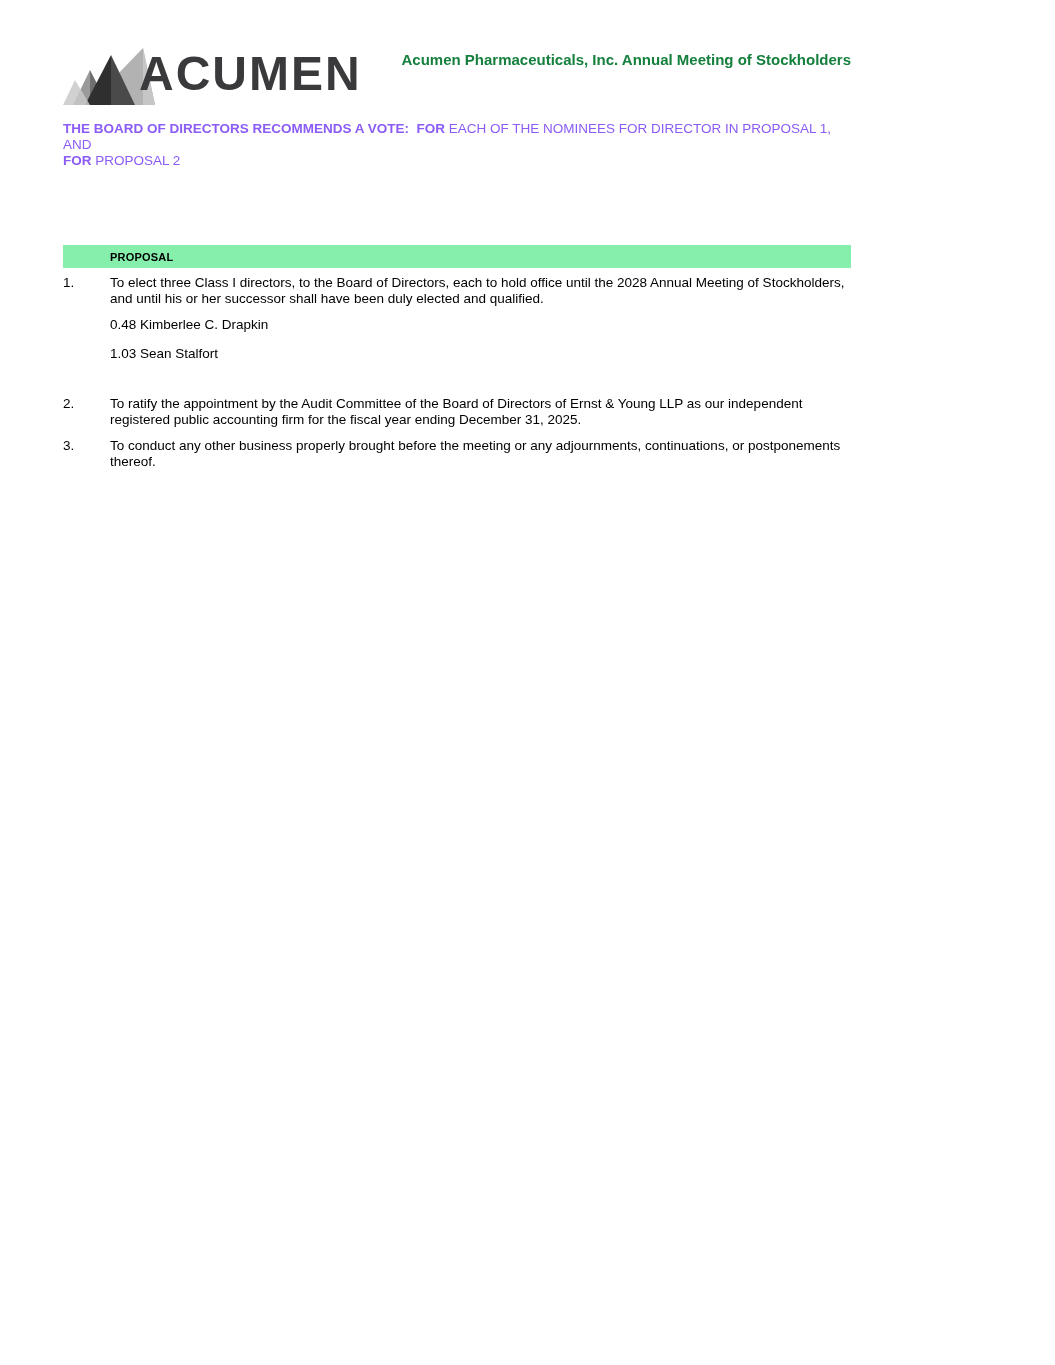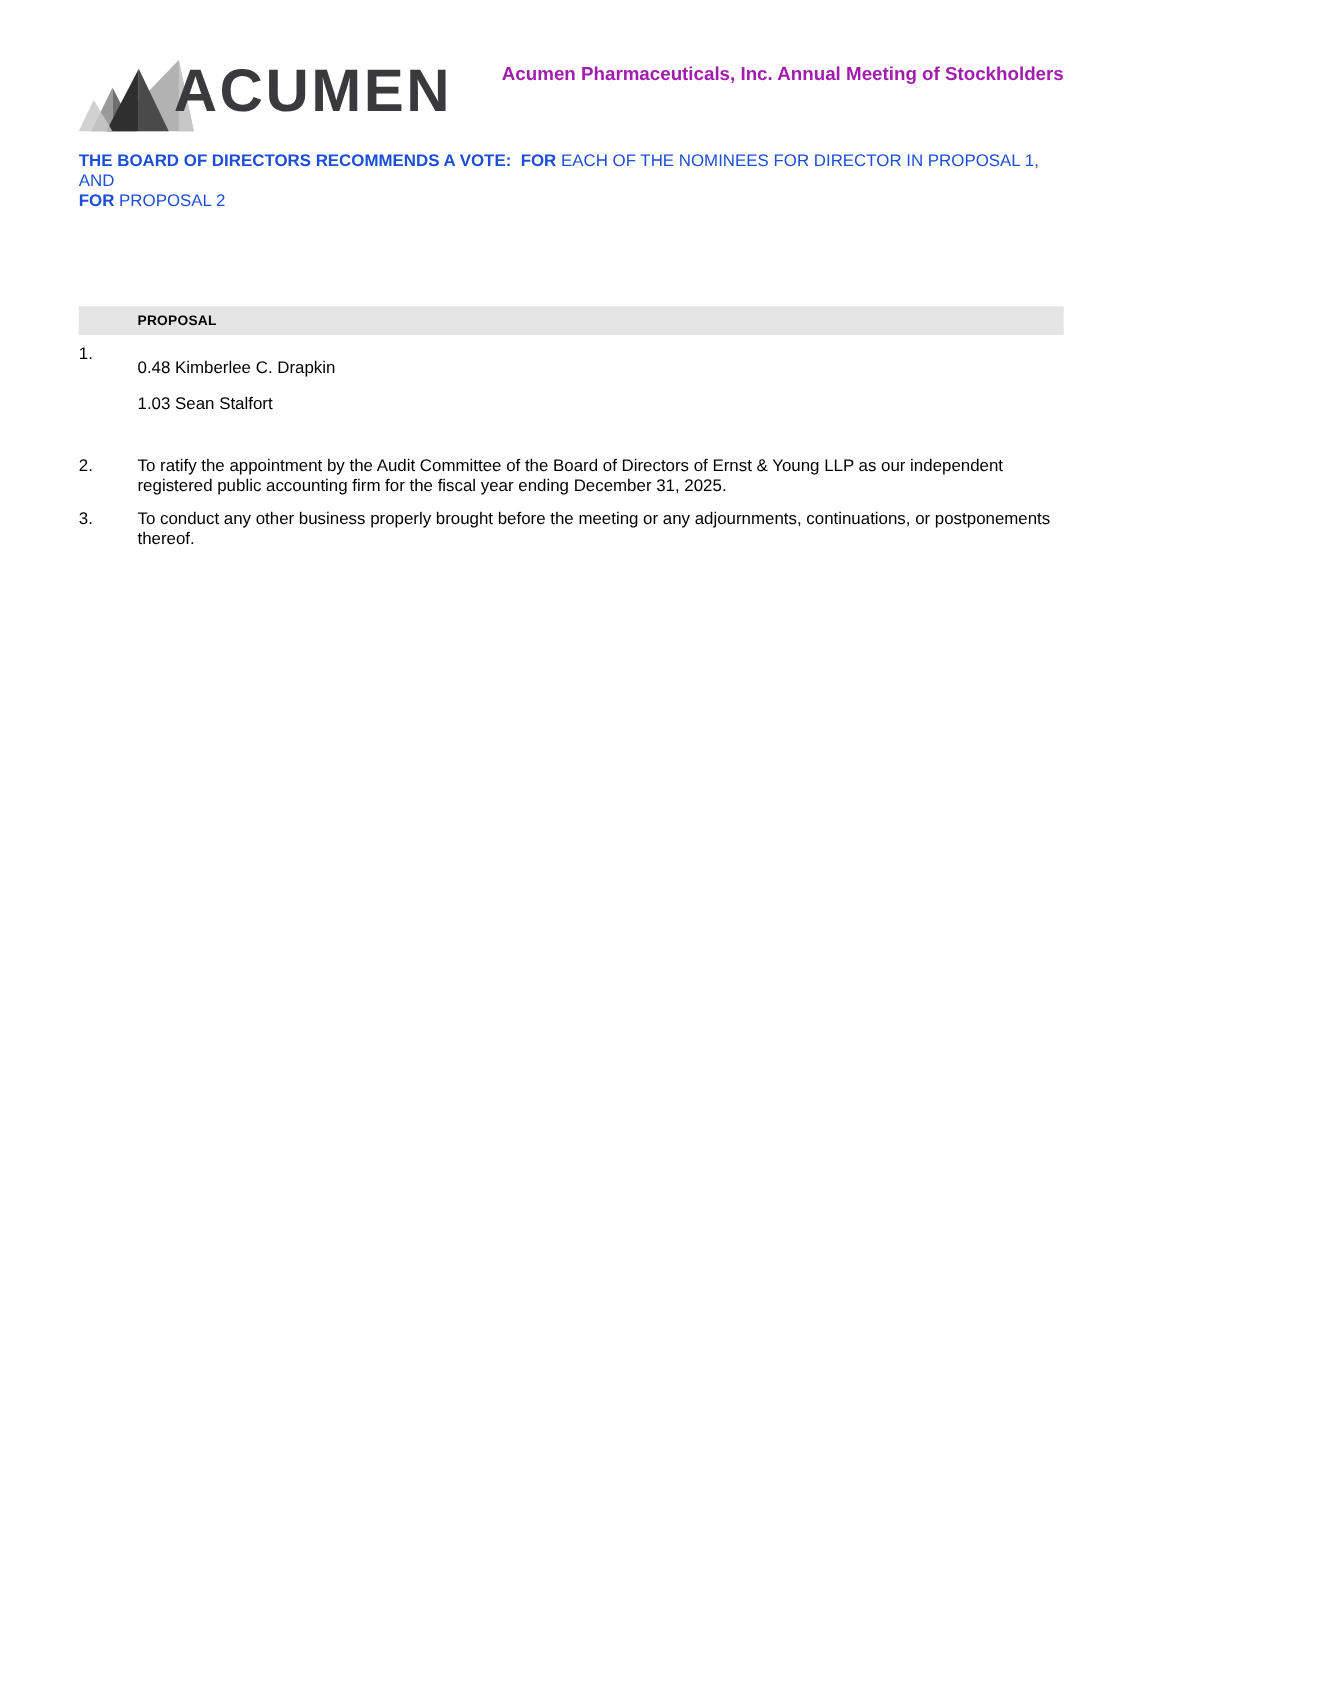--- a/index.html
+++ b/index.html
@@ -29,38 +29,38 @@
     white-space: nowrap;
   }
   .page-title {
     position: absolute;
     right: 62px;
     top: 51px;
     margin: 0;
     font-size: 15px;
     line-height: 18px;
     font-weight: bold;
-    color: #a21caf;
+    color: #15803d;
     white-space: nowrap;
   }
 
   
   .recommendation {
     margin: 15px 62px 0 63px;
     font-size: 13.5px;
     line-height: 16px;
-    color: #1d4ed8;
+    color: #8b5cf6;
   }
   .recommendation b { font-weight: bold; }
 
   
   .proposal-bar {
     margin: 76px 62px 0 63px;
     height: 23px;
-    background: #e5e5e5;
+    background: #86efac;
     display: flex;
     align-items: center;
   }
   .proposal-bar span {
     padding-left: 47px;
     font-size: 11px;
     font-weight: bold;
     letter-spacing: 0.2px;
     color: #000000;
   }
@@ -116,20 +116,21 @@
   <p class="recommendation"><b>THE BOARD OF DIRECTORS RECOMMENDS A VOTE:&nbsp; FOR</b><span>&nbsp;EACH OF THE NOMINEES FOR DIRECTOR IN PROPOSAL 1, AND</span><br><b>FOR</b><span>&nbsp;PROPOSAL 2</span></p>
 
   <div class="proposal-bar">
     <span>PROPOSAL</span>
   </div>
 
   <div class="proposals" id="proposals">
     <div class="proposal has-nominees">
       <div class="pnum">1.</div>
       <div class="pbody">
+        <p class="pdesc">To elect three Class I directors, to the Board of Directors, each to hold office until the 2028 Annual Meeting of Stockholders, and until his or her successor shall have been duly elected and qualified.</p>
         <div class="nominees">
             <p class="nominee">0.48 Kimberlee C. Drapkin</p>
             <p class="nominee">1.03 Sean Stalfort</p>
           </div>
       </div>
     </div>
 
     <div class="proposal">
       <div class="pnum">2.</div>
       <div class="pbody">

